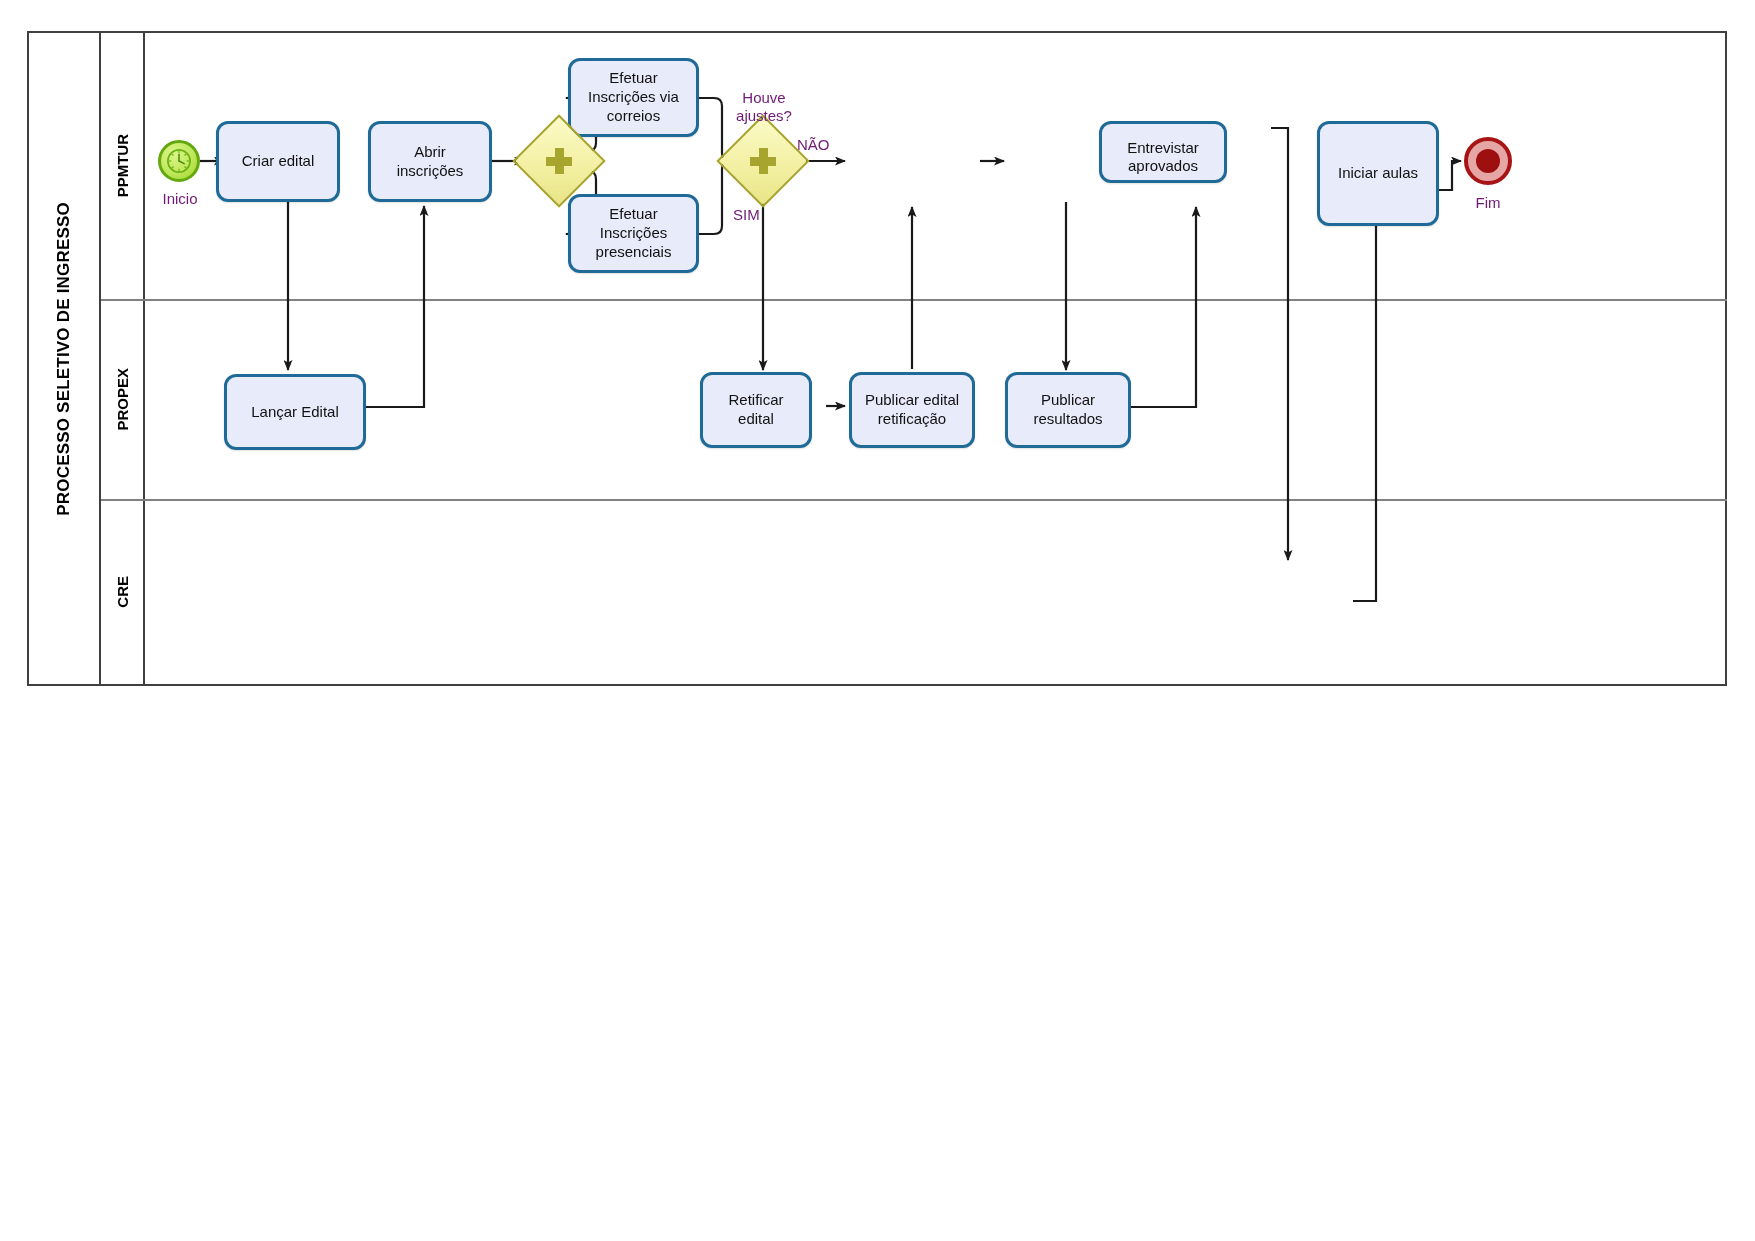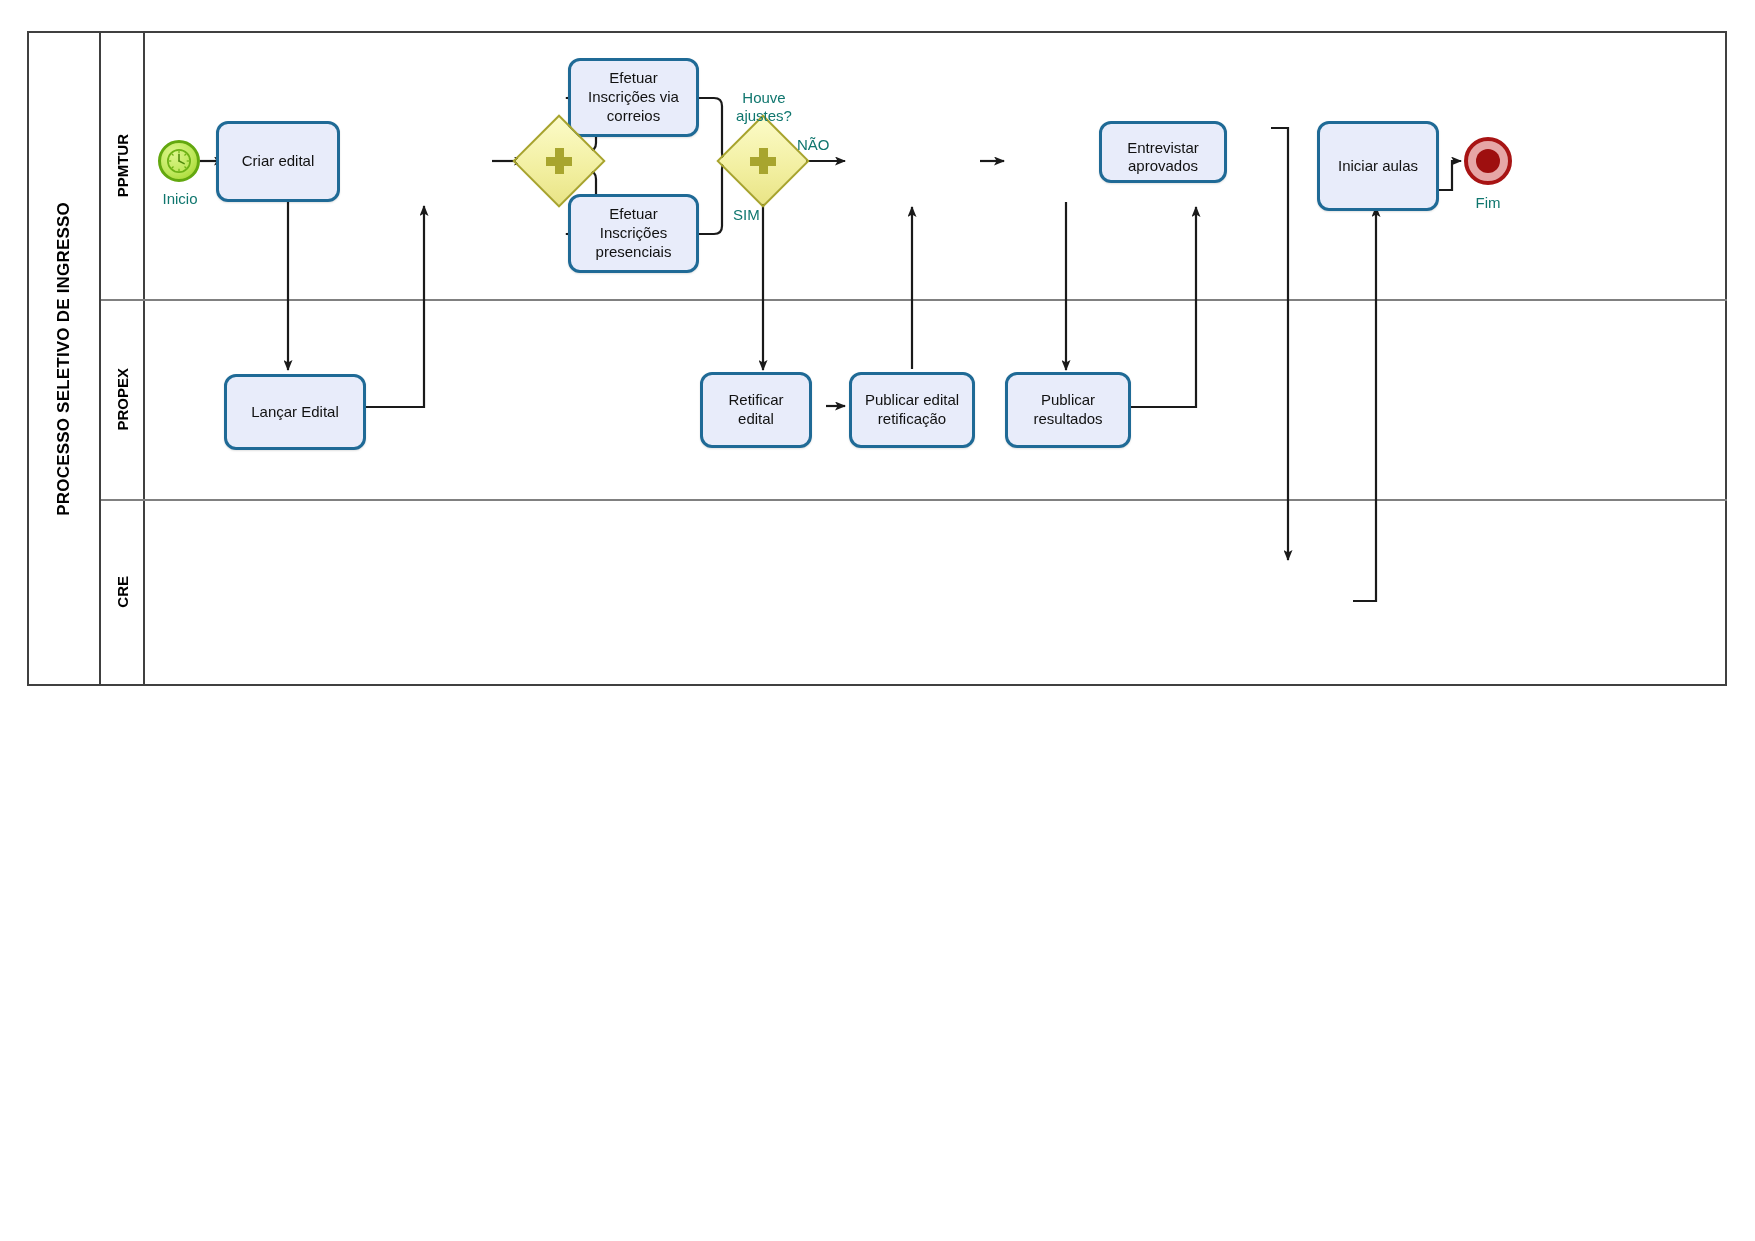--- a/index.html
+++ b/index.html
@@ -78,21 +78,21 @@
   }
   .end-evt{
     position:absolute;border-radius:50%;
     background:#e6a6a6;
     border:4px solid #a81414;box-sizing:border-box;
     display:flex;align-items:center;justify-content:center;
   }
   .end-evt .inner{width:60%;height:60%;border-radius:50%;background:#9e0f0f;}
 
   
-  .free-label{position:absolute;font-size:15px;color:#0f766e;white-space:pre;line-height:1.2;}
+  .free-label{position:absolute;font-size:15px;color:#701a75;white-space:pre;line-height:1.2;}
   .free-label.center{text-align:center;}
 
   svg.edges{position:absolute;left:0;top:0;width:1755px;height:1241px;pointer-events:none;}
 </style>
 </head>
 <body>
 
 <div id="canvas">
 
   <div class="pool" style="left:27px;top:31px;width:1700px;height:655px;"></div>
@@ -176,36 +176,39 @@
       <line x1="21" y1="21" x2="21" y2="13.5" stroke="#4f8a0c" stroke-width="1.8" stroke-linecap="round"></line>
       <line x1="21" y1="21" x2="27" y2="24" stroke="#4f8a0c" stroke-width="1.8" stroke-linecap="round"></line>
     </svg>
   </div>
   <div class="free-label center" style="left:152px;top:190px;width:56px;">Inicio</div>
 
   <div class="task" style="left:216px;top:121px;width:124px;height:81px;">
     <span class="lbl">Criar edital</span>
   </div>
 
+  <div class="task" style="left:368px;top:121px;width:124px;height:81px;">
+    <span class="lbl">Abrir<br>inscrições</span>
+  </div>
 
   <div class="task" style="left:568px;top:58px;width:131px;height:79px;">
     <span class="lbl">Efetuar<br>Inscrições  via<br>correios</span>
   </div>
 
   <div class="task" style="left:568px;top:194px;width:131px;height:79px;">
     <span class="lbl">Efetuar<br>Inscrições<br>presenciais</span>
   </div>
 
 
 
   <div class="task" style="left:1099px;top:121px;width:128px;height:62px;align-items:flex-end;">
     <span class="lbl">Entrevistar<br>aprovados</span>
   </div>
 
-  <div class="task" style="left:1317px;top:121px;width:122px;height:90px;">
+  <div class="task" style="left:1317px;top:121px;width:122px;height:105px;">
     <span class="lbl">Iniciar aulas</span>
   </div>
 
   <div class="task" style="left:224px;top:374px;width:142px;height:76px;">
     <span class="lbl">Lançar Edital</span>
   </div>
 
   <div class="task" style="left:700px;top:372px;width:112px;height:76px;">
     <span class="lbl">Retificar edital</span>
   </div>

